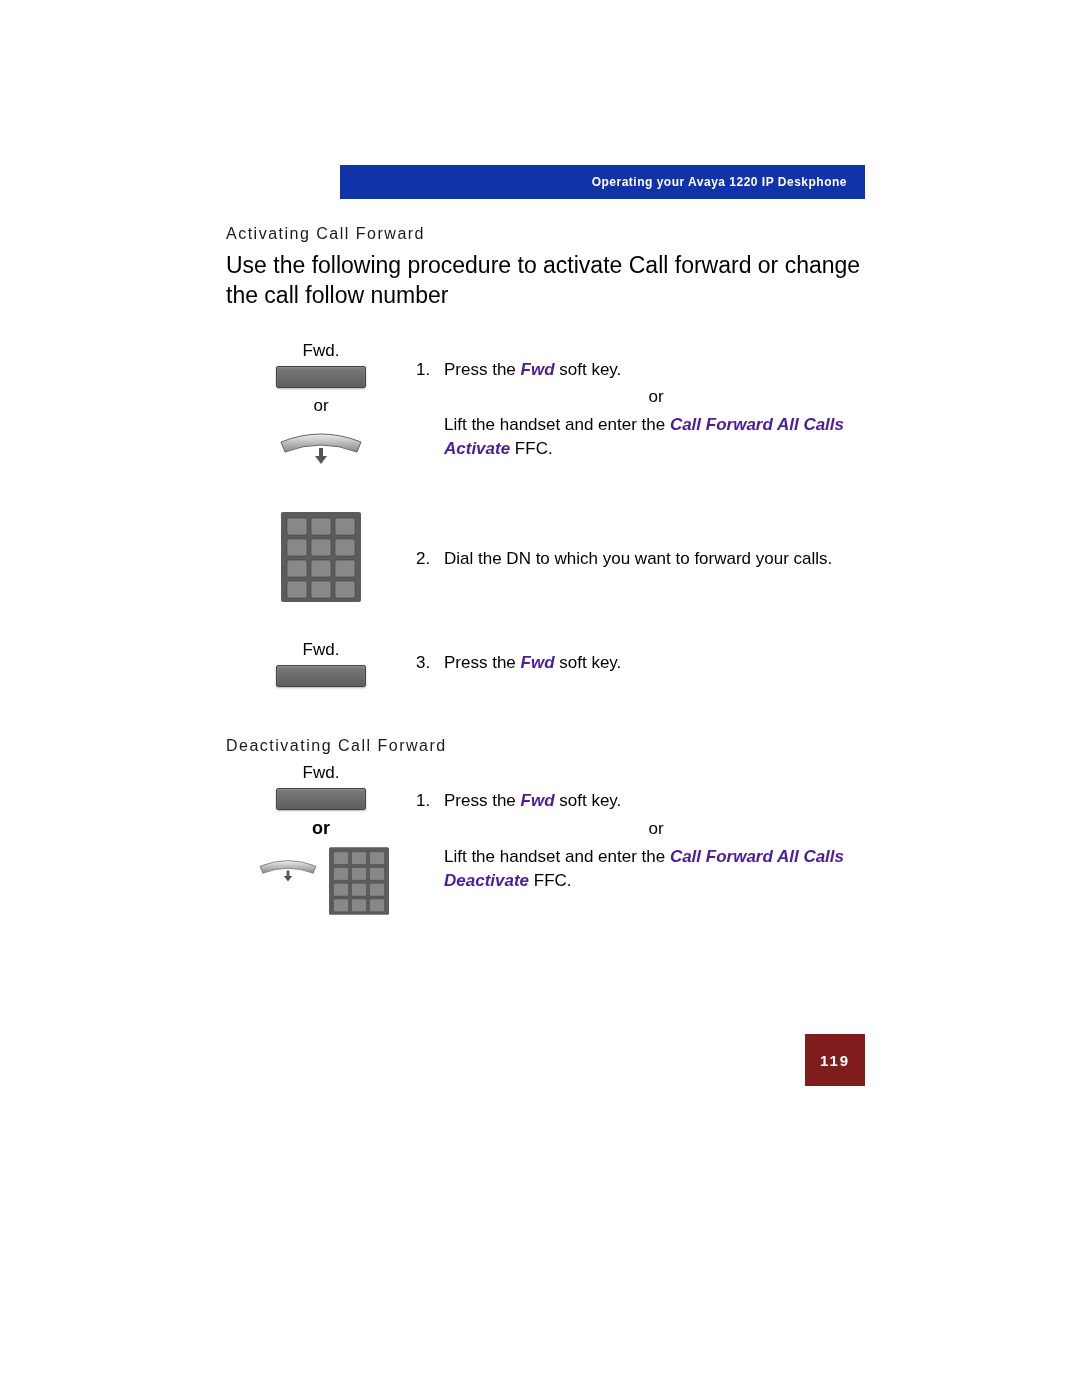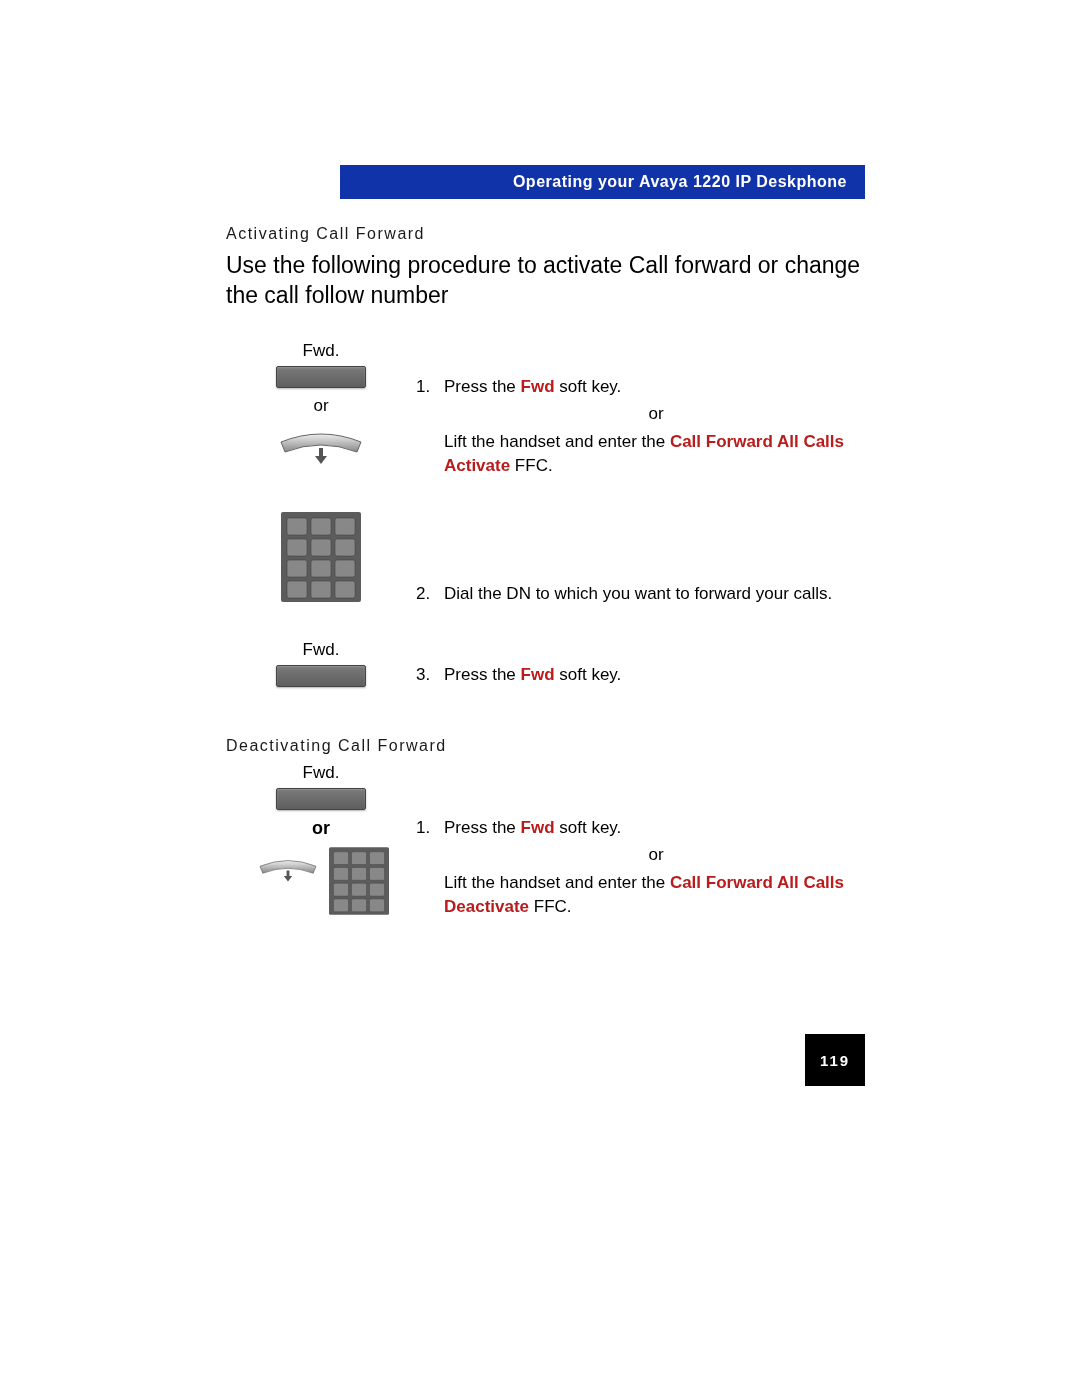--- a/index.html
+++ b/index.html
@@ -11,21 +11,21 @@
       position: relative;
     }
     .header-bar {
       position: absolute;
       top: 165px;
       left: 340px;
       width: 525px;
       height: 34px;
       background: #1133aa;
       color: #fff;
-      font-size: 16px;
+      font-size: 12px;
       font-weight: bold;
       display: flex;
       align-items: center;
       justify-content: flex-end;
       padding-right: 18px;
       letter-spacing: 0.5px;
     }
     .content {
       position: absolute;
       top: 225px;
@@ -40,21 +40,21 @@
       font-weight: normal;
     }
     .intro-text {
       font-size: 23px;
       color: #000;
       line-height: 1.3;
       margin-bottom: 30px;
     }
     .step-row {
       display: flex;
-      align-items: flex-end;
+      align-items: center;
       margin-bottom: 18px;
     }
     .left-col {
       width: 190px;
       flex-shrink: 0;
       text-align: center;
     }
     .fwd-label {
       font-size: 17px;
       color: #000;
@@ -105,28 +105,28 @@
       flex: 1;
     }
     .or-center {
       text-align: center;
       margin: 4px 0 4px 30px;
       font-size: 17px;
     }
     .step-indented {
       margin-left: 28px;
     }
-    .bold-navy { color: #b91c1c; font-weight: bold; }
+    .bold-navy { color: #4c1d95; font-weight: bold; font-style: italic; }
     .page-num-box {
       position: absolute;
       top: 1034px;
       left: 805px;
       width: 60px;
       height: 52px;
-      background: #000000;
+      background: #7f1d1d;
       color: #fff;
       font-size: 15px;
       font-weight: bold;
       display: flex;
       align-items: center;
       justify-content: center;
       letter-spacing: 2px;
     }
     .step-block-tall { margin-bottom: 34px; }
     .left-inline {

